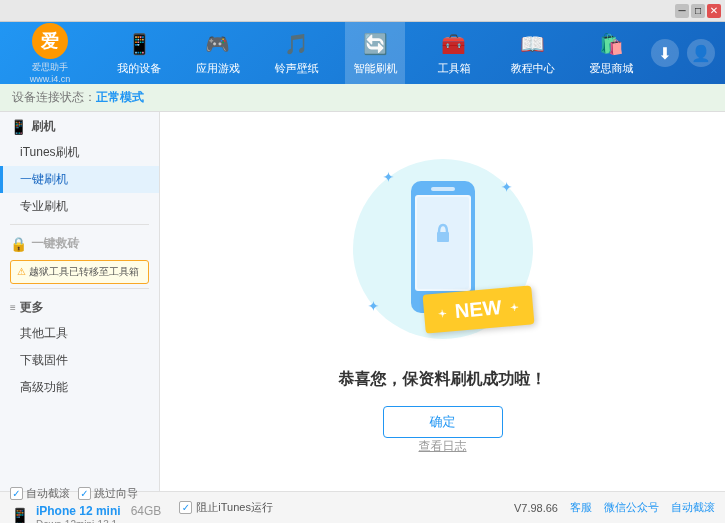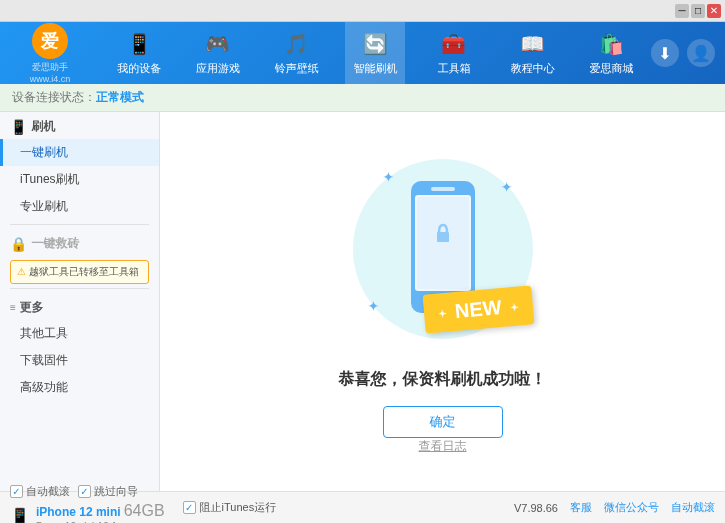--- a/index.html
+++ b/index.html
@@ -354,25 +354,25 @@
   <span class="status-value">正常模式</span>
 </div>
 
 <div class="main-layout">
 
   <div class="sidebar">
     <div class="sidebar-section-header">
       <span class="sidebar-section-icon">📱</span>
       <span>刷机</span>
     </div>
+    <div class="sidebar-item">
+      <span>iTunes刷机</span>
+    </div>
     <div class="sidebar-item active">
       <span>一键刷机</span>
-    </div>
-    <div class="sidebar-item">
-      <span>iTunes刷机</span>
     </div>
     <div class="sidebar-item">
       <span>专业刷机</span>
     </div>
     <div class="sidebar-divider"></div>
     <div class="sidebar-section-header" style="color:#aaa">
       <span class="sidebar-section-icon" style="color:#ccc">🔒</span>
       <span>一键救砖</span>
     </div>
     <div class="jailbreak-box">
@@ -448,21 +448,21 @@
         </div>
         <div class="checkbox-item">
           <div class="checkbox-box">✓</div>
           <span>跳过向导</span>
         </div>
       </div>
       <div class="device-row">
         <span class="device-icon">📱</span>
         <div>
           <span class="device-name">iPhone 12 mini</span>
-          <span style="font-size:16px;color:#999;margin-left:0;">64GB</span>
+          <span style="font-size:12px;color:#999;margin-left:7px;">64GB</span>
           <br>
           <span class="device-detail">Down-12mini-13,1</span>
         </div>
       </div>
     </div>
     <div style="margin-left:10px;display:flex;align-items:center;gap:4px;">
       <div class="stop-itunes-check">✓</div>
       <span class="stop-itunes">阻止iTunes运行</span>
     </div>
   </div>

